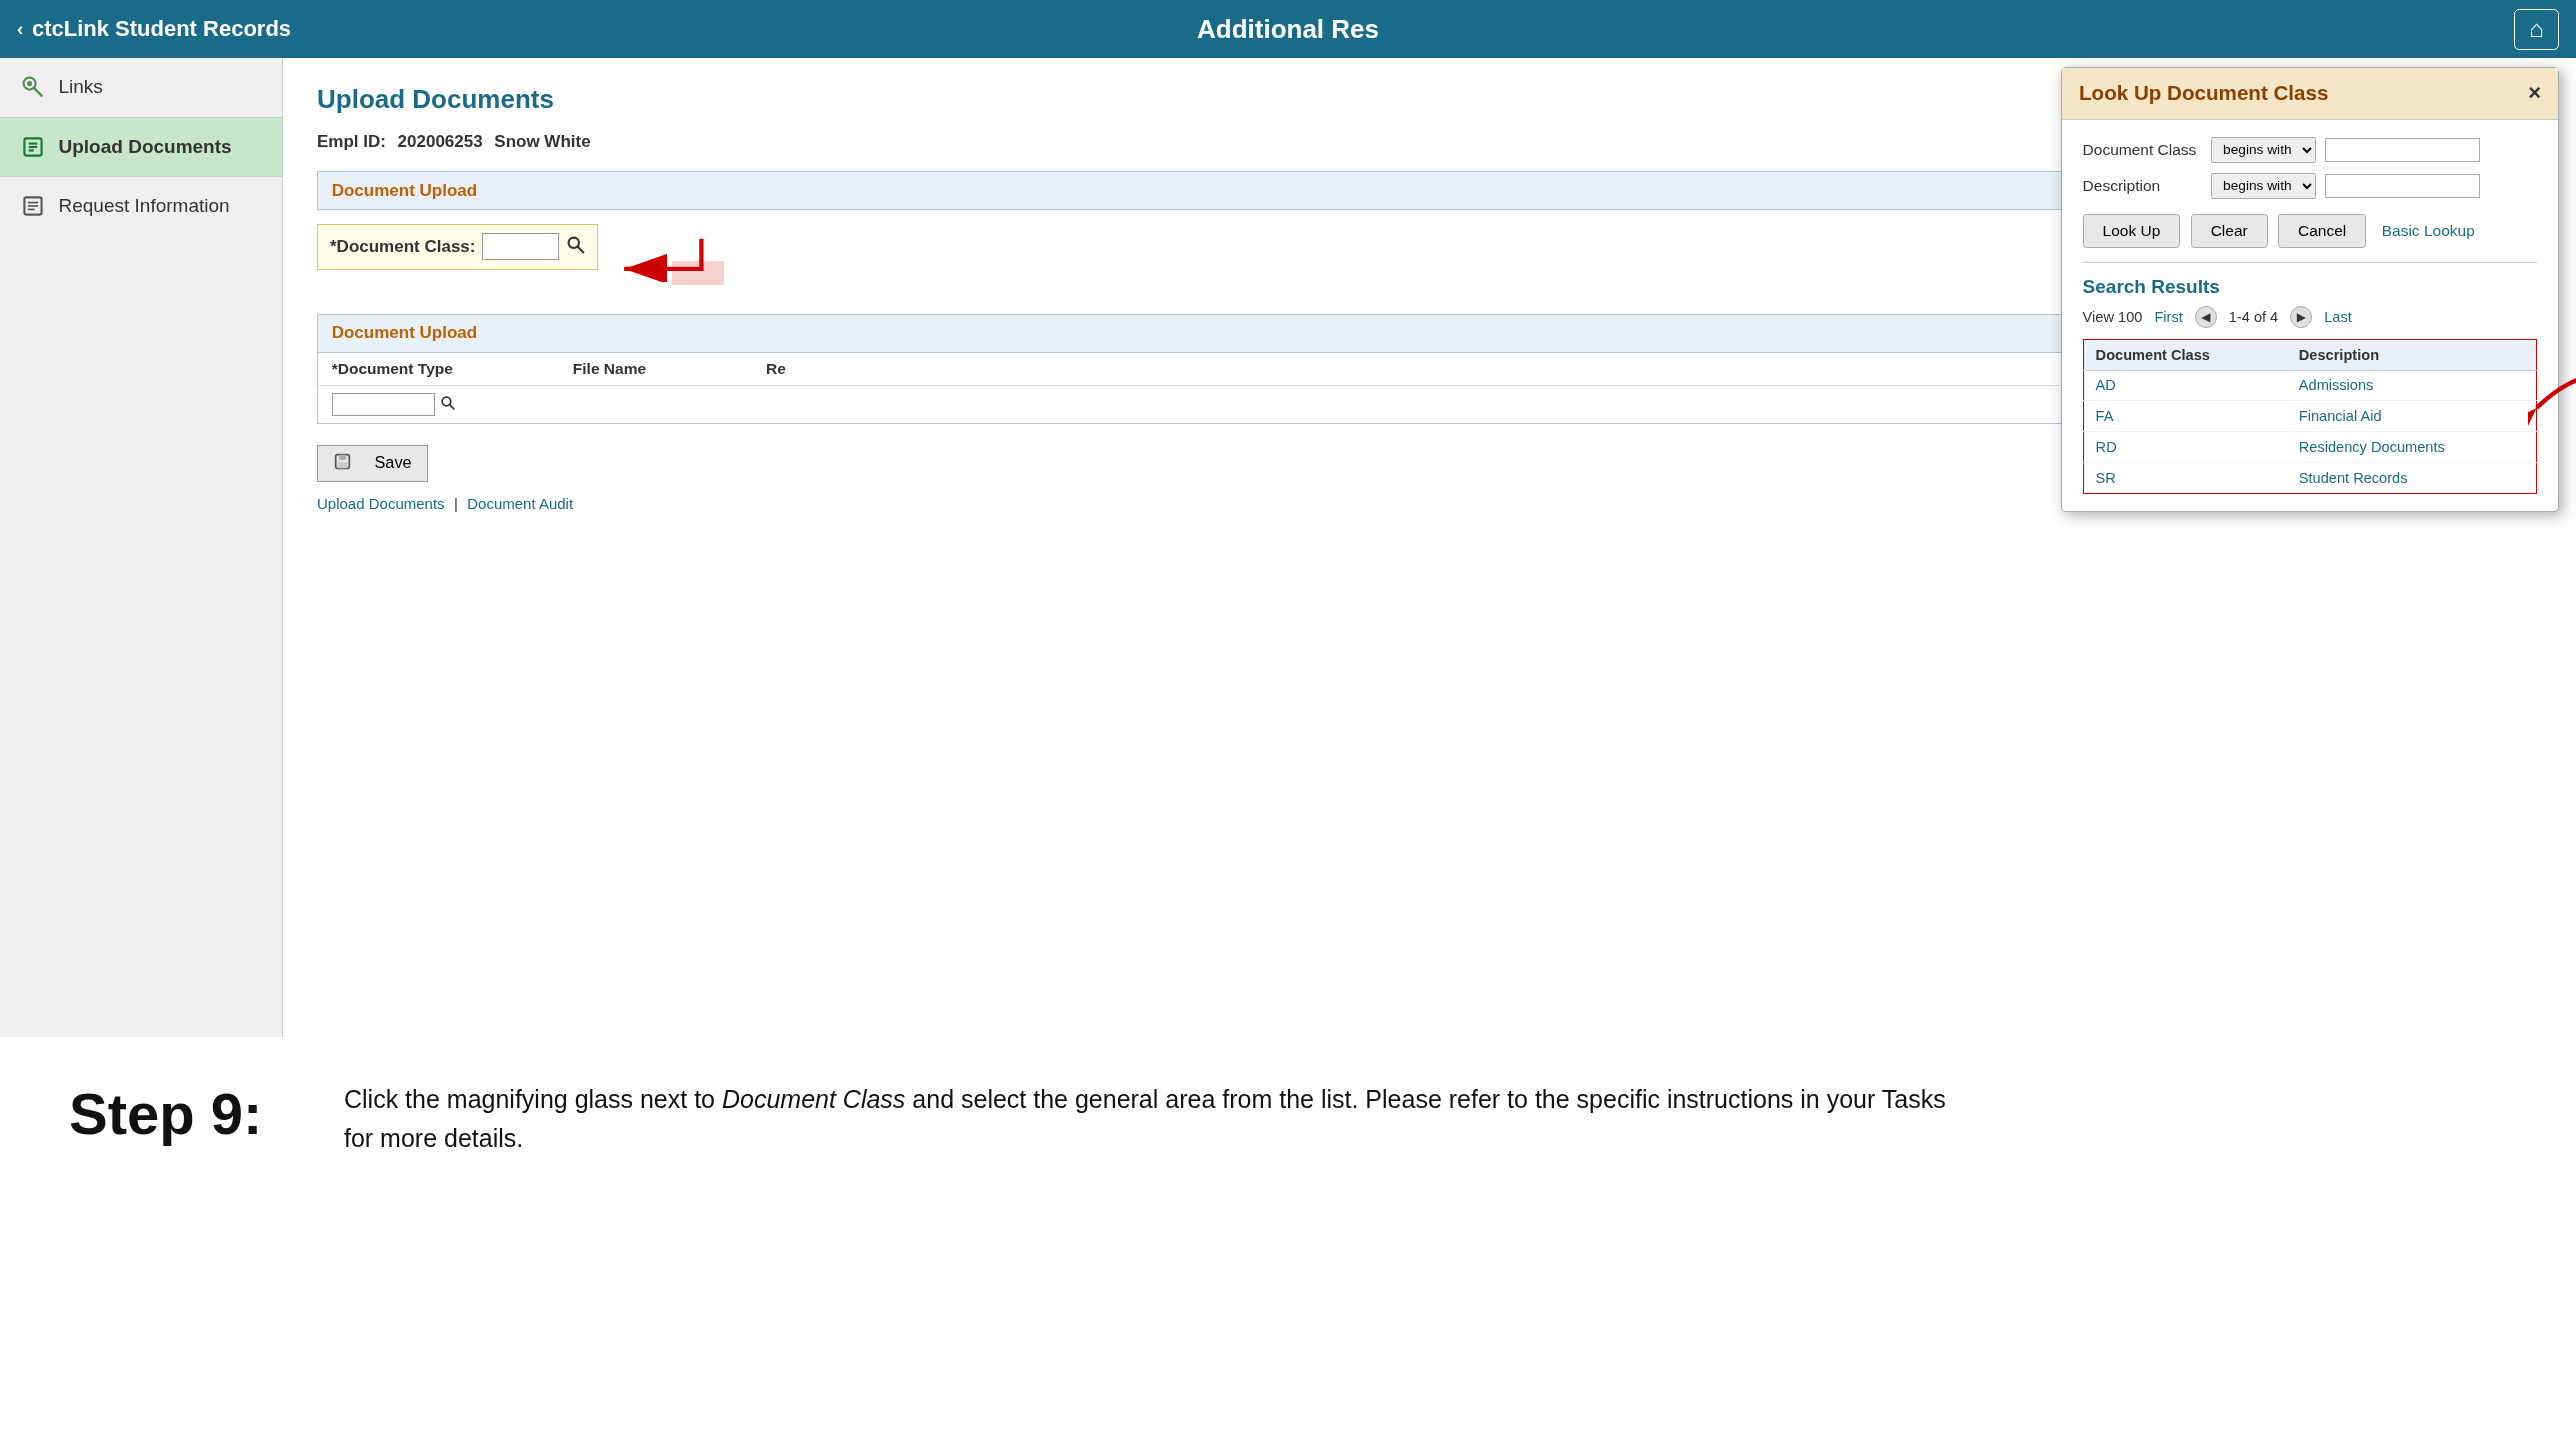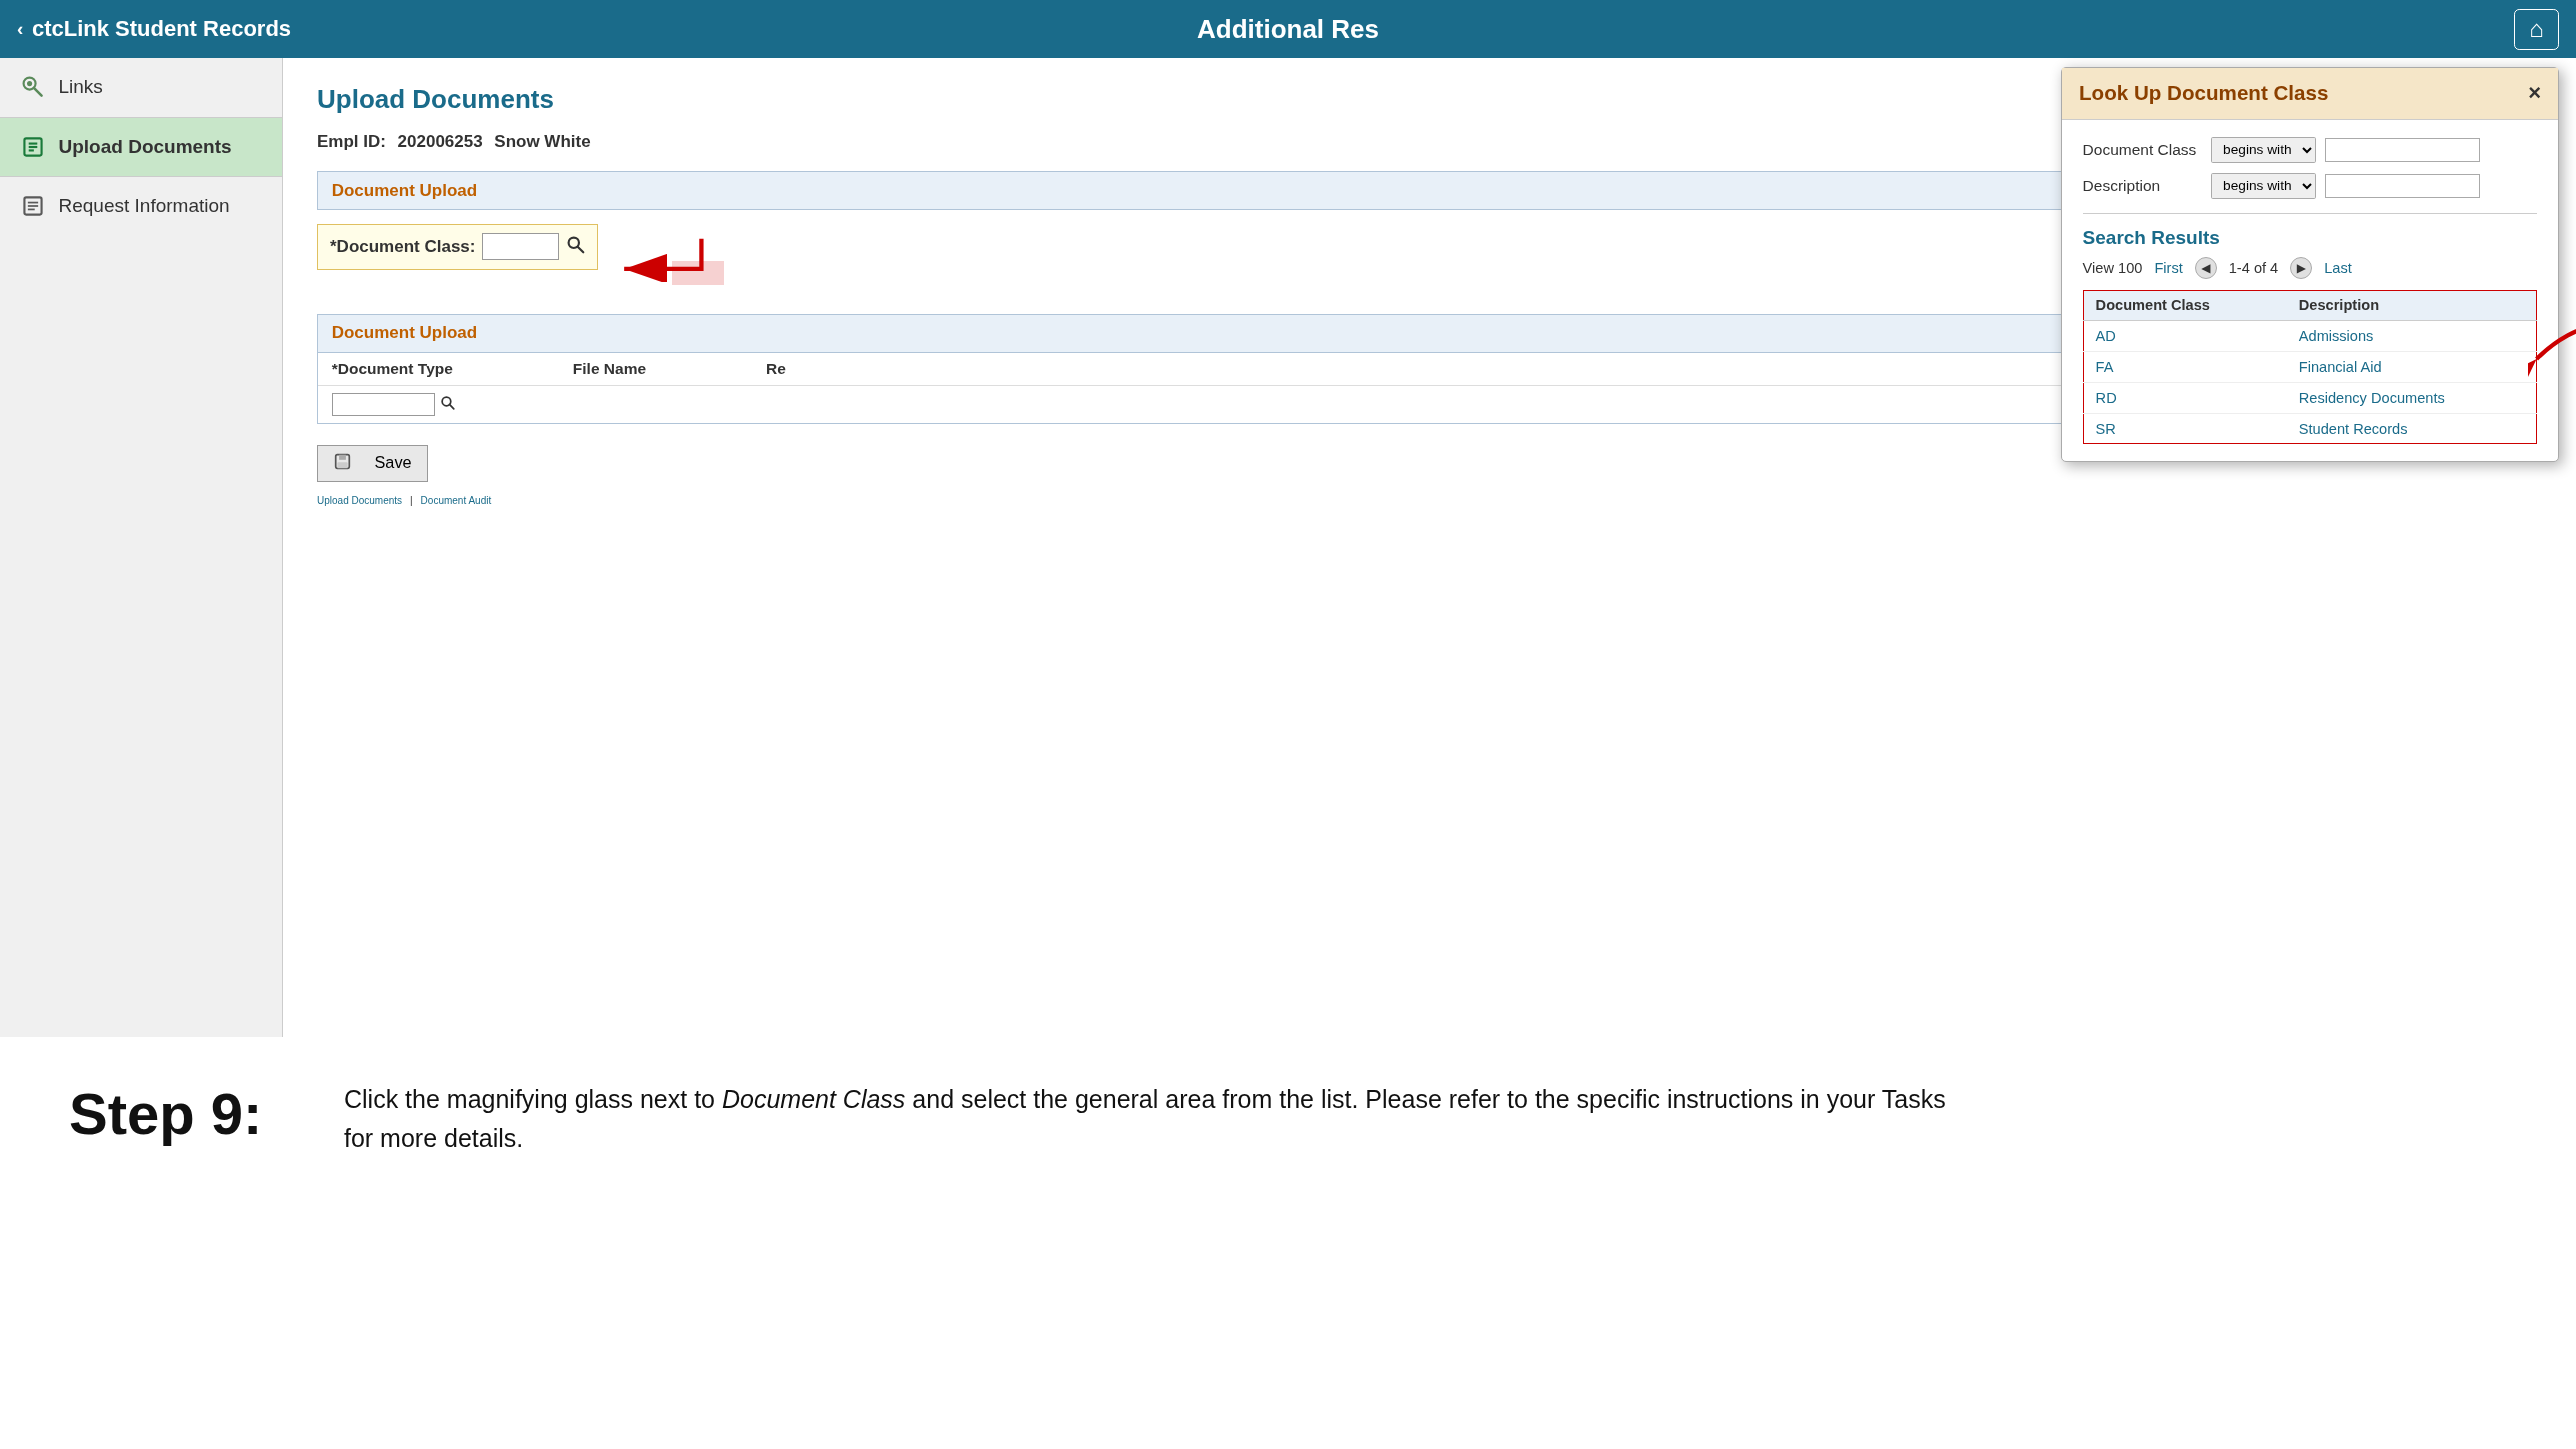--- a/index.html
+++ b/index.html
@@ -188,21 +188,21 @@
       border: 1.7px solid #999;
       border-radius: 0;
       cursor: pointer;
       font-size: 16.3px;
       margin-bottom: 13.7px;
       width: fit-content;
     }
     .save-btn .save-icon { font-size: 15.5px; }
 
     .bottom-links {
-      font-size: 10px;
+      font-size: 15px;
       color: #1a6b8a;
     }
     .bottom-links a { color: #1a6b8a; text-decoration: none; cursor: pointer; }
     .bottom-links .sep { color: #333; margin: 0 5.2px; }
 
     .modal {
       background: #fff;
       border: 0.9px solid #aaa;
       border-radius: 5px;
       width: 498px;
@@ -547,20 +547,26 @@
             <span class="modal-filter-label">Description</span>
             <select class="modal-select">
               <option>begins with</option>
               <option>contains</option>
               <option>=</option>
               <option>not =</option>
             </select>
             <input class="modal-text-input" type="text" value="" style="">
           </div>
 
+          <div class="modal-btn-row">
+            <button class="modal-btn">Look Up</button>
+            <button class="modal-btn">Clear</button>
+            <button class="modal-btn">Cancel</button>
+            <button class="modal-link-btn">Basic Lookup</button>
+          </div>
 
           <hr class="modal-divider">
 
           <div class="search-results-title">Search Results</div>
 
           <div class="results-nav">
             <span>View 100</span>
             <span class="nav-link">First</span>
             <div class="nav-btn">◀</div>
             <span>1-4 of 4</span>

